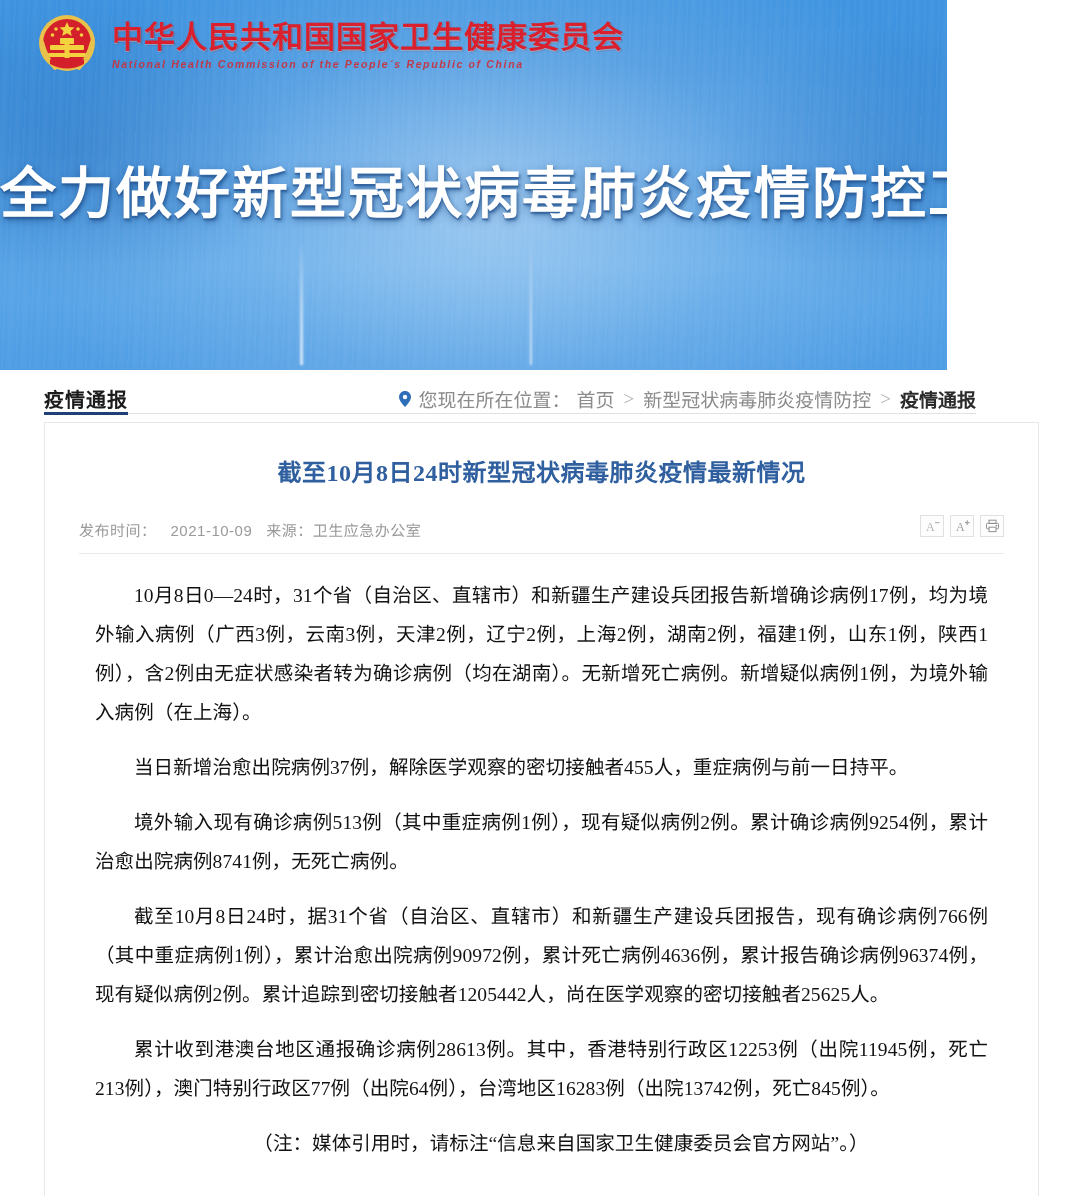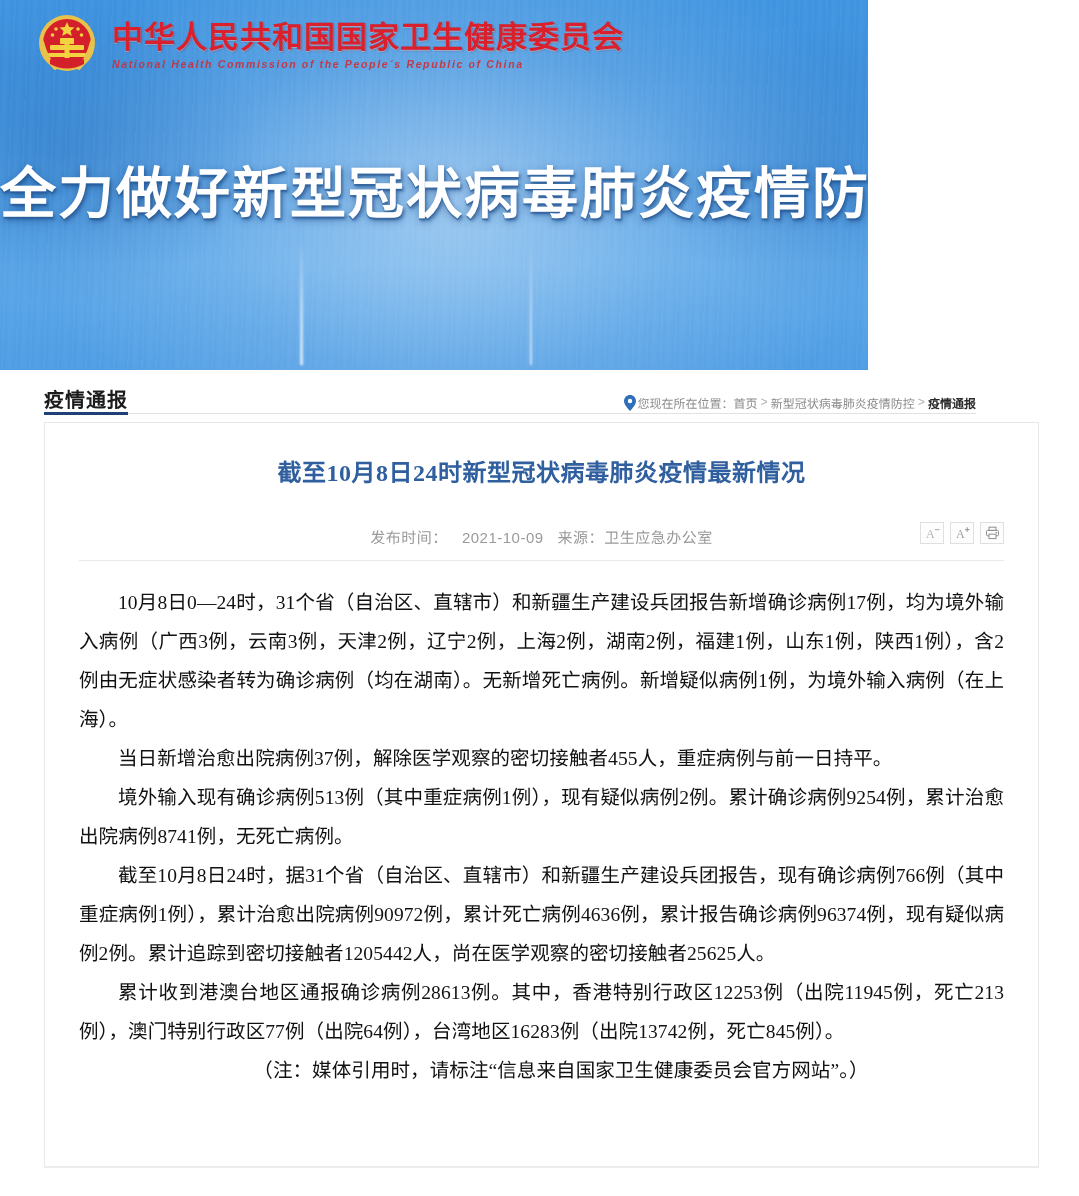--- a/index.html
+++ b/index.html
@@ -7,21 +7,21 @@
   html, body {
     width:1079px;
     background:#ffffff;
     font-family:"Liberation Serif","DejaVu Serif",serif;
   }
   body { width:1079px; height:1196px; overflow:hidden; position:relative; }
 
   
   .banner {
     position:relative;
-    width:868px;
+    width:947px;
     height:370px;
     overflow:hidden;
     background:
       radial-gradient(ellipse 70% 120% at 52% 55%, rgba(255,255,255,0.42) 0%, rgba(255,255,255,0.12) 40%, rgba(255,255,255,0) 70%),
       linear-gradient(180deg, #3d93e0 0%, #3f92de 18%, #4b9ae2 45%, #5aa6e8 72%, #4d9ce4 100%),
       linear-gradient(90deg, #2d7fd4 0%, #4596e2 22%, #69b0ec 50%, #4b9ae3 78%, #2f82d6 100%);
   }
   .banner-texture {
     position:absolute; inset:0;
     background:
@@ -107,24 +107,24 @@
     color:#1b1b1b;
     letter-spacing:1px;
     padding-bottom:9px;
     z-index:2;
   }
   .section-tab::after {
     content:""; position:absolute;
     left:0; right:0; bottom:7px; height:3px; background:#1f3f77;
   }
   .crumb-right {
-    display:flex; align-items:center; gap:0;
+    display:flex; align-items:center; gap:6px;
     padding-bottom:10px;
-    font-family:Liberation Mono, monospace;
-    font-size:12px;
+    font-family:Liberation Serif, serif;
+    font-size:19px;
     color:#8b8b8b;
     z-index:2;
     white-space:nowrap;
   }
   .pin-icon { width:12px; height:16px; display:block; flex:none; margin-right:2px; }
   .crumb-sep { color:#b0b0b0; margin:0 3px; }
   .crumb-link { color:#8b8b8b; text-decoration:none; }
   .crumb-current { color:#2b2b2b; font-weight:bold; }
 
   
@@ -142,23 +142,23 @@
     font-family:"Liberation Serif","DejaVu Serif",serif;
     font-size:24px;
     font-weight:bold;
     color:#2f5f9e;
     letter-spacing:0.5px;
     line-height:1.4;
     margin-top:4px;
   }
   .meta-row {
     position:relative;
-    margin-top:29px;
+    margin-top:22px;
     height:34px;
-    display:flex; align-items:center; justify-content:center;
+    display:flex; align-items:center; justify-content:flex-start;
   }
   .meta-text {
     font-family:"Liberation Sans","DejaVu Sans",sans-serif;
     font-size:15px;
     color:#9a9a9a;
     letter-spacing:0.5px;
     white-space:nowrap;
   }
   .meta-text .gap { display:inline-block; width:14px; }
   .meta-tools {
@@ -182,21 +182,21 @@
   .article-body {
     margin-top:22px;
     font-family:"Liberation Serif","DejaVu Serif",serif;
     font-size:19.5px;
     line-height:39px;
     color:#111111;
     text-align:justify;
     text-justify:inter-ideograph;
     letter-spacing:0.1px;
   }
-  .article-body p { text-indent:2em; margin:0; }
+  .article-body p { text-indent:2em; margin:16px; }
   .note {
     margin-top:34px;
     text-indent:0;
     text-align:center;
     font-family:"Liberation Serif","DejaVu Serif",serif;
     font-size:19.5px;
     color:#111;
     line-height:39px;
   }
 </style>

